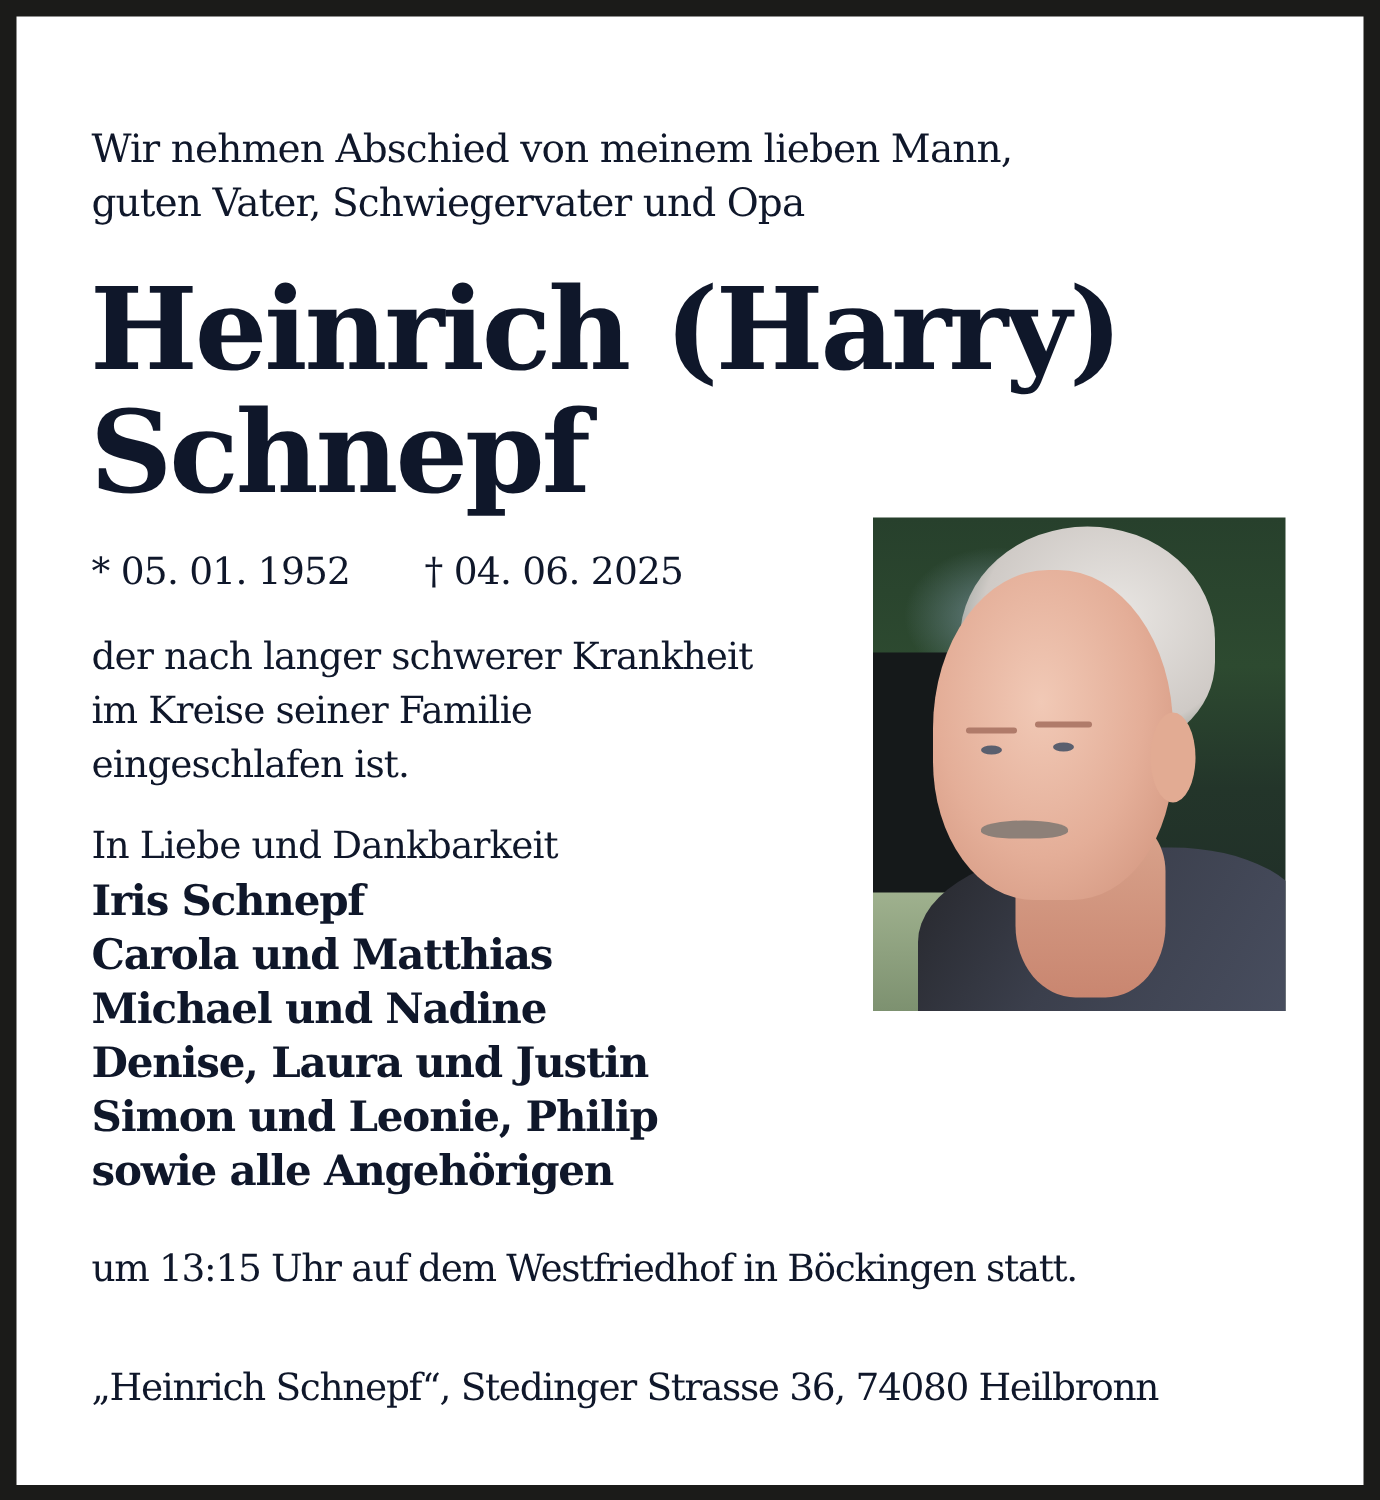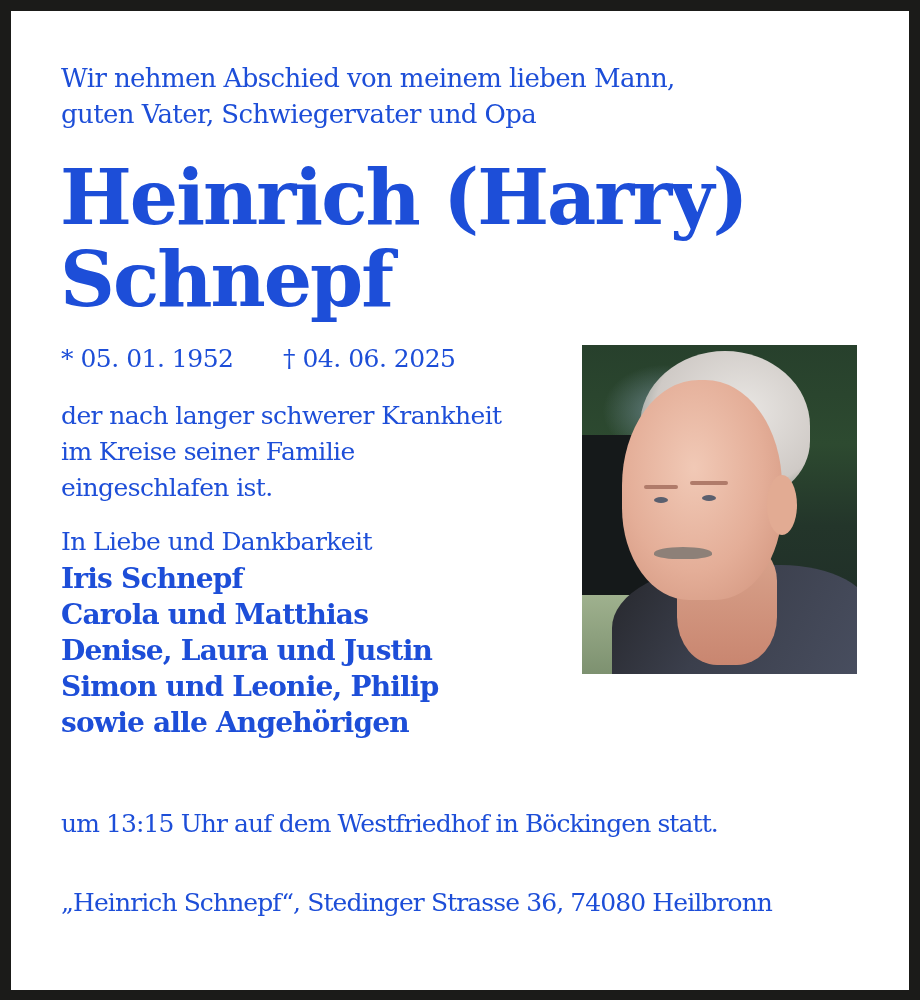--- a/index.html
+++ b/index.html
@@ -16,21 +16,22 @@
     .frame {
       position: absolute;
       left: 11px;
       top: 11px;
       width: 898px;
       height: 979px;
       background: #ffffff;
     }
     .serif {
       font-family: "DejaVu Serif", "Liberation Serif", serif;
-      color: #1d4ed8;
+      color: #0f172a;
+      margin-top: 22px;
     }
     .abs { position: absolute; white-space: nowrap; }
 
     .intro {
       left: 50px;
       top: 49px;
       font-size: 26px;
       line-height: 36px;
       letter-spacing: -0.6px;
     }
@@ -189,20 +190,21 @@
     <span class="line">der nach langer schwerer Krankheit</span>
     <span class="line">im Kreise seiner Familie</span>
     <span class="line">eingeschlafen ist.</span>
   </div>
 
   <div class="abs serif signoff">In Liebe und Dankbarkeit</div>
 
   <div class="abs serif family">
     <span class="line">Iris Schnepf</span>
     <span class="line">Carola und Matthias</span>
+    <span class="line">Michael und Nadine</span>
     <span class="line">Denise, Laura und Justin</span>
     <span class="line">Simon und Leonie, Philip</span>
     <span class="line">sowie alle Angehörigen</span>
   </div>
 
   <div class="abs serif ceremony">
     <span class="line">um 13:15 Uhr auf dem Westfriedhof in Böckingen statt.</span>
   </div>
 
   <div class="abs serif condolence">

